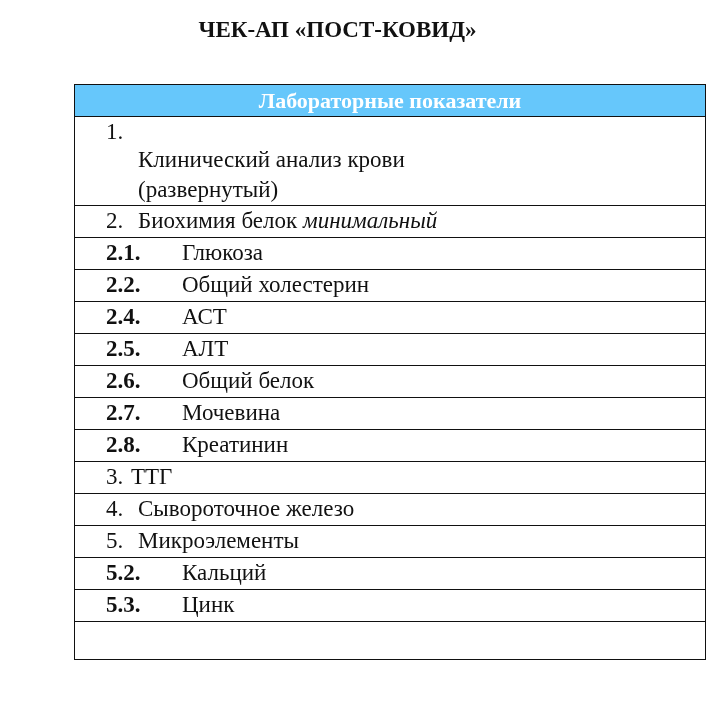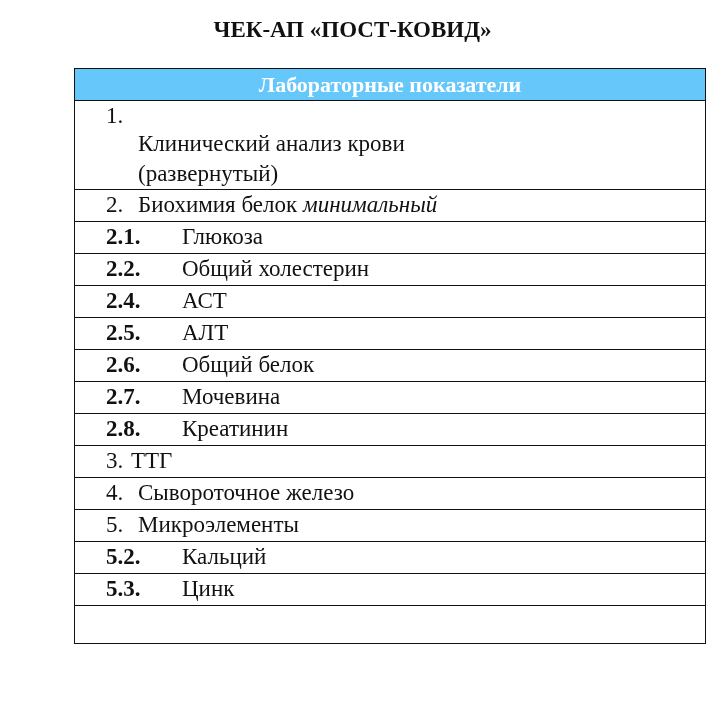--- a/index.html
+++ b/index.html
@@ -17,26 +17,25 @@
     }
     .title {
       position: absolute;
       left: 0;
       top: 17px;
       width: 675px;
       text-align: center;
       font-weight: bold;
       font-size: 23px;
       letter-spacing: 0px;
-      padding-left: 15px;
     }
     .lab-table {
       position: absolute;
       left: 74px;
-      top: 68px;
+      top: 84px;
       width: 632px;
       border-collapse: collapse;
       table-layout: fixed;
     }
     .lab-table td, .lab-table th {
       border: 1.5px solid #111111;
       padding: 0;
       font-size: 23px;
       line-height: 28px;
       vertical-align: top;

